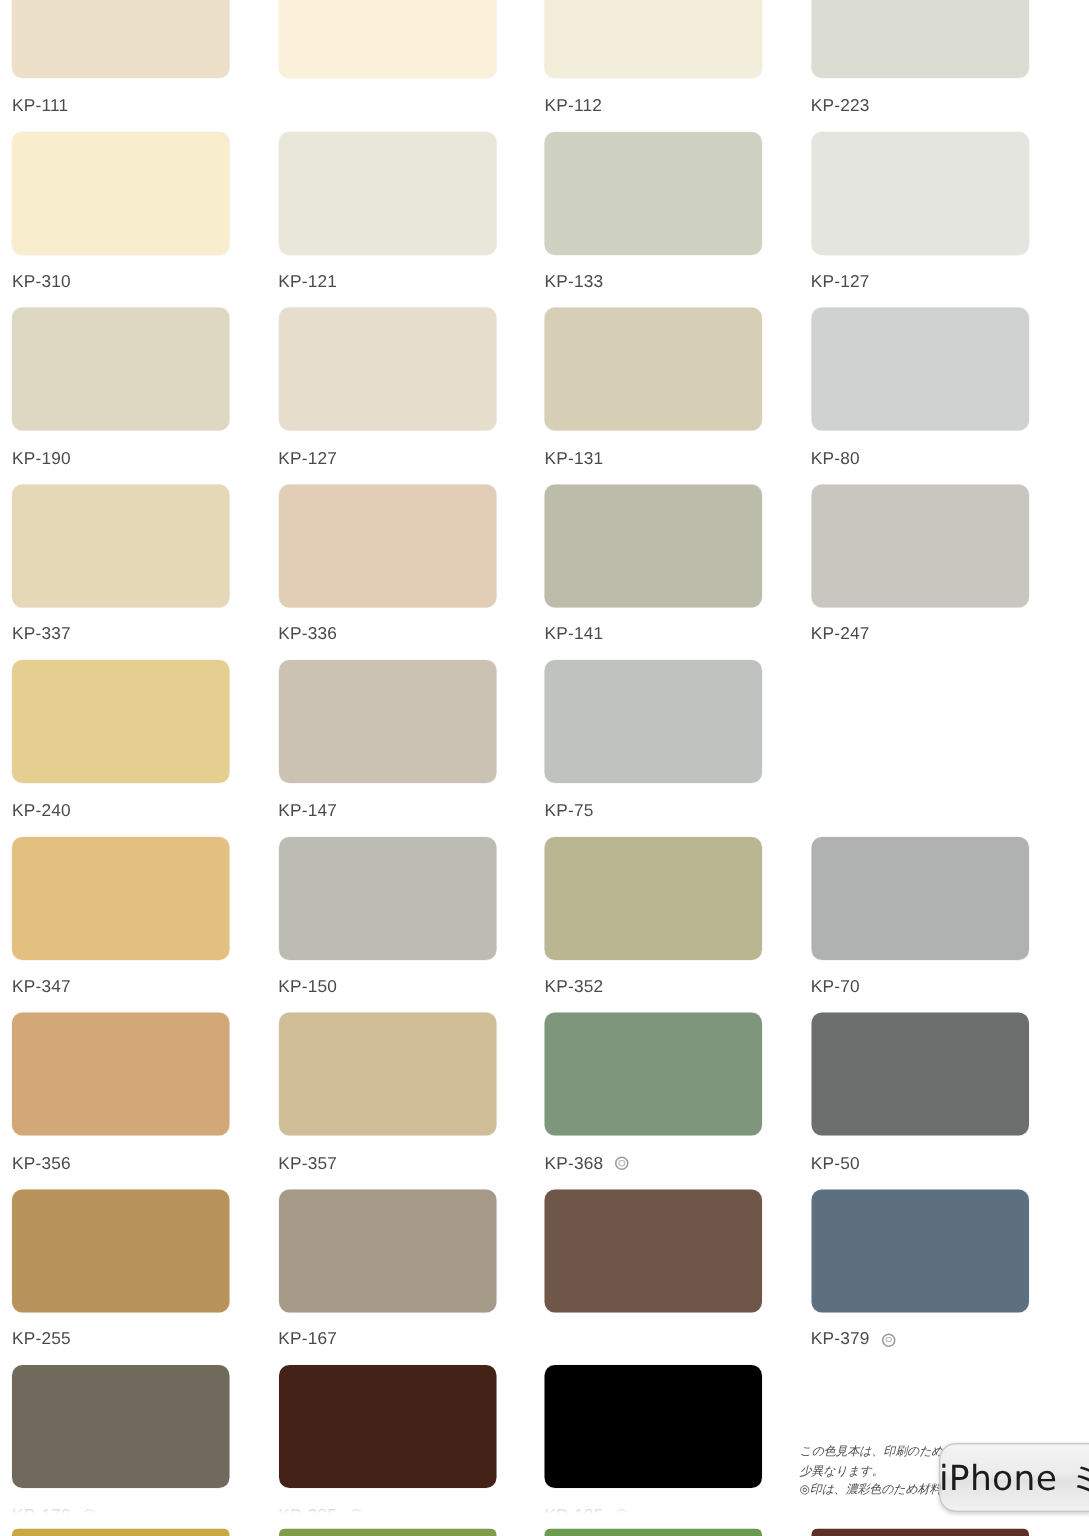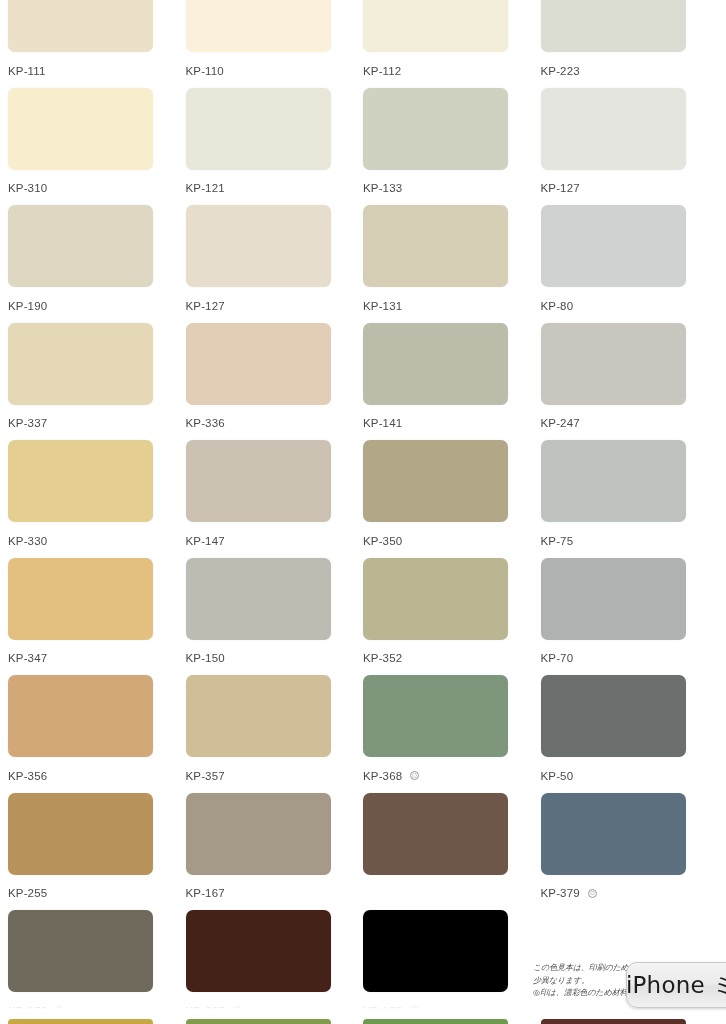--- a/index.html
+++ b/index.html
@@ -152,23 +152,20 @@
   <div id="grid">
       <div class="swatch-row">
         <div class="swatch-cell">
           <div class="swatch-chip" style="background: rgb(236, 224, 200);"></div>
           <div class="swatch-label-row">
             <span class="swatch-label">KP-111</span>
           </div>
         </div>
         <div class="swatch-cell">
           <div class="swatch-chip" style="background: rgb(251, 241, 218);"></div>
-          <div class="swatch-label-row">
-            <span class="swatch-label">KP-110</span>
-          </div>
         </div>
         <div class="swatch-cell">
           <div class="swatch-chip" style="background: rgb(242, 238, 217);"></div>
           <div class="swatch-label-row">
             <span class="swatch-label">KP-112</span>
           </div>
         </div>
         <div class="swatch-cell col4">
           <div class="swatch-chip" style="background: rgb(220, 221, 210);"></div>
           <div class="swatch-label-row">
@@ -251,33 +248,27 @@
           <div class="swatch-chip" style="background: rgb(201, 198, 192);"></div>
           <div class="swatch-label-row">
             <span class="swatch-label">KP-247</span>
           </div>
         </div>
       </div>
       <div class="swatch-row">
         <div class="swatch-cell">
           <div class="swatch-chip" style="background: rgb(228, 207, 144);"></div>
           <div class="swatch-label-row">
-            <span class="swatch-label">KP-330</span>
+            <span class="swatch-label">KP-240</span>
           </div>
         </div>
         <div class="swatch-cell">
           <div class="swatch-chip" style="background: rgb(203, 194, 180);"></div>
           <div class="swatch-label-row">
             <span class="swatch-label">KP-147</span>
-          </div>
-        </div>
-        <div class="swatch-cell">
-          <div class="swatch-chip" style="background: rgb(178, 168, 136);"></div>
-          <div class="swatch-label-row">
-            <span class="swatch-label">KP-350</span>
           </div>
         </div>
         <div class="swatch-cell col4">
           <div class="swatch-chip" style="background: rgb(191, 195, 192);"></div>
           <div class="swatch-label-row">
             <span class="swatch-label">KP-75</span>
           </div>
         </div>
       </div>
       <div class="swatch-row">

